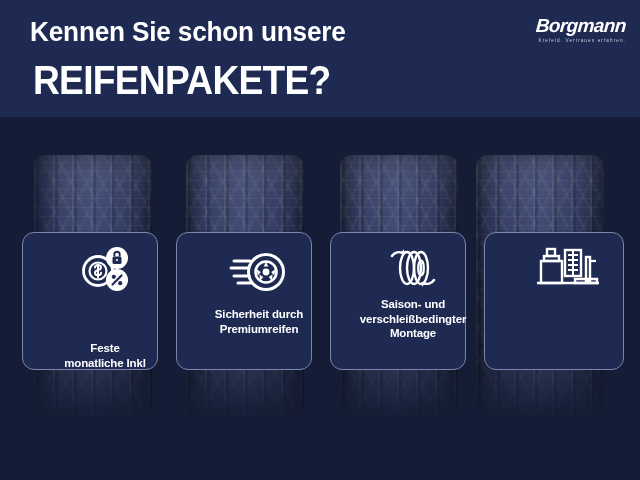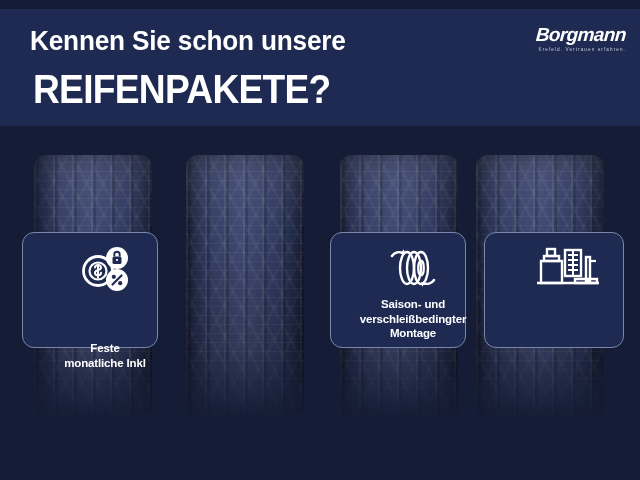--- a/index.html
+++ b/index.html
@@ -6,21 +6,21 @@
   body{
     width:640px;height:480px;overflow:hidden;
     background:#141c36;
     font-family:"Liberation Sans","DejaVu Sans",sans-serif;
     position:relative;
   }
   #stage{position:absolute;inset:0;width:640px;height:480px;overflow:hidden;}
 
   
   .header{
-    position:absolute;left:0;top:9px;width:640px;height:117px;
+    position:absolute;left:0;top:0;width:640px;height:117px;
     background:#1e2a52;
     z-index:5;
   }
   .headline-1{
     position:absolute;left:30px;top:17px;
     font-size:27px;line-height:30px;
     font-weight:700;color:#ffffff;
     letter-spacing:-0.2px;
     white-space:nowrap;
     transform:scaleX(0.97);transform-origin:left center;
@@ -114,21 +114,21 @@
     position:absolute;right:0;top:0;width:46px;height:363px;
     background:linear-gradient(270deg,#141c36 0%,rgba(20,28,54,0) 100%);
   }
 
   
   .cards{
     position:absolute;left:0;top:0;width:640px;height:480px;
     z-index:10;pointer-events:none;
   }
   .card{
-    position:absolute;top:232px;height:116px;
+    position:absolute;top:232px;height:138px;
     background:#1e2a52;
     border:1.2px solid #7b86a8;
     border-radius:12px;
     box-sizing:border-box;
     display:flex;flex-direction:column;
     align-items:center;
     pointer-events:auto;
     padding-left:30px;
   }
   .card.c1{left:22px;width:136px;gap:40px;}
@@ -195,20 +195,39 @@
           <circle cx="36.8" cy="33.8" r="2.1" fill="#1e2a52"></circle>
           <circle cx="43.2" cy="40.2" r="2.1" fill="#1e2a52"></circle>
         </svg>
       </div>
       <div class="card-text">
         <span>Feste</span><br>
         <span>monatliche Inkl</span>
       </div>
     </div>
 
+    <div class="card c2">
+      <div class="card-icon">
+        <svg width="62" height="50" viewBox="0 0 62 50" fill="none">
+          <circle cx="38" cy="25" r="17.5" stroke="#fff" stroke-width="3"></circle>
+          <circle cx="38" cy="25" r="10.5" stroke="#fff" stroke-width="2.6"></circle>
+          <circle cx="38" cy="25" r="3.4" fill="#fff"></circle>
+          <path d="M38 14.8 40.3 19.6 35.7 19.6z" fill="#fff"></path>
+          <path d="M47.7 21.9 43.3 24.9 46.1 28.7z" fill="#fff"></path>
+          <path d="M44 33.9 40.7 30 44.5 27.6z" fill="#fff"></path>
+          <path d="M32 33.9 35.3 30 31.5 27.6z" fill="#fff"></path>
+          <path d="M28.3 21.9 32.7 24.9 29.9 28.7z" fill="#fff"></path>
+          <path d="M6 14h16M3 21h17M6 29h15M10 36h13" stroke="#fff" stroke-width="3" stroke-linecap="round"></path>
+        </svg>
+      </div>
+      <div class="card-text">
+        <span>Sicherheit durch</span><br>
+        <span>Premiumreifen</span>
+      </div>
+    </div>
 
     <div class="card c3">
       <div class="card-icon">
         <svg width="58" height="50" viewBox="0 0 58 50" fill="none">
           <ellipse cx="23" cy="25" rx="7" ry="16" stroke="#fff" stroke-width="2.4"></ellipse>
           <ellipse cx="30" cy="25" rx="7" ry="16" stroke="#fff" stroke-width="2.4"></ellipse>
           <ellipse cx="37" cy="25" rx="7" ry="16" stroke="#fff" stroke-width="2.4"></ellipse>
           <ellipse cx="37" cy="25" rx="2.8" ry="7.5" stroke="#fff" stroke-width="2.2"></ellipse>
           <path d="M8 13c2.5-3.6 7-4.6 10.6-3.2" stroke="#fff" stroke-width="2.6" stroke-linecap="round"></path>
           <path d="M19.8 6.2 21 10.6 16.4 11z" fill="#fff"></path>

